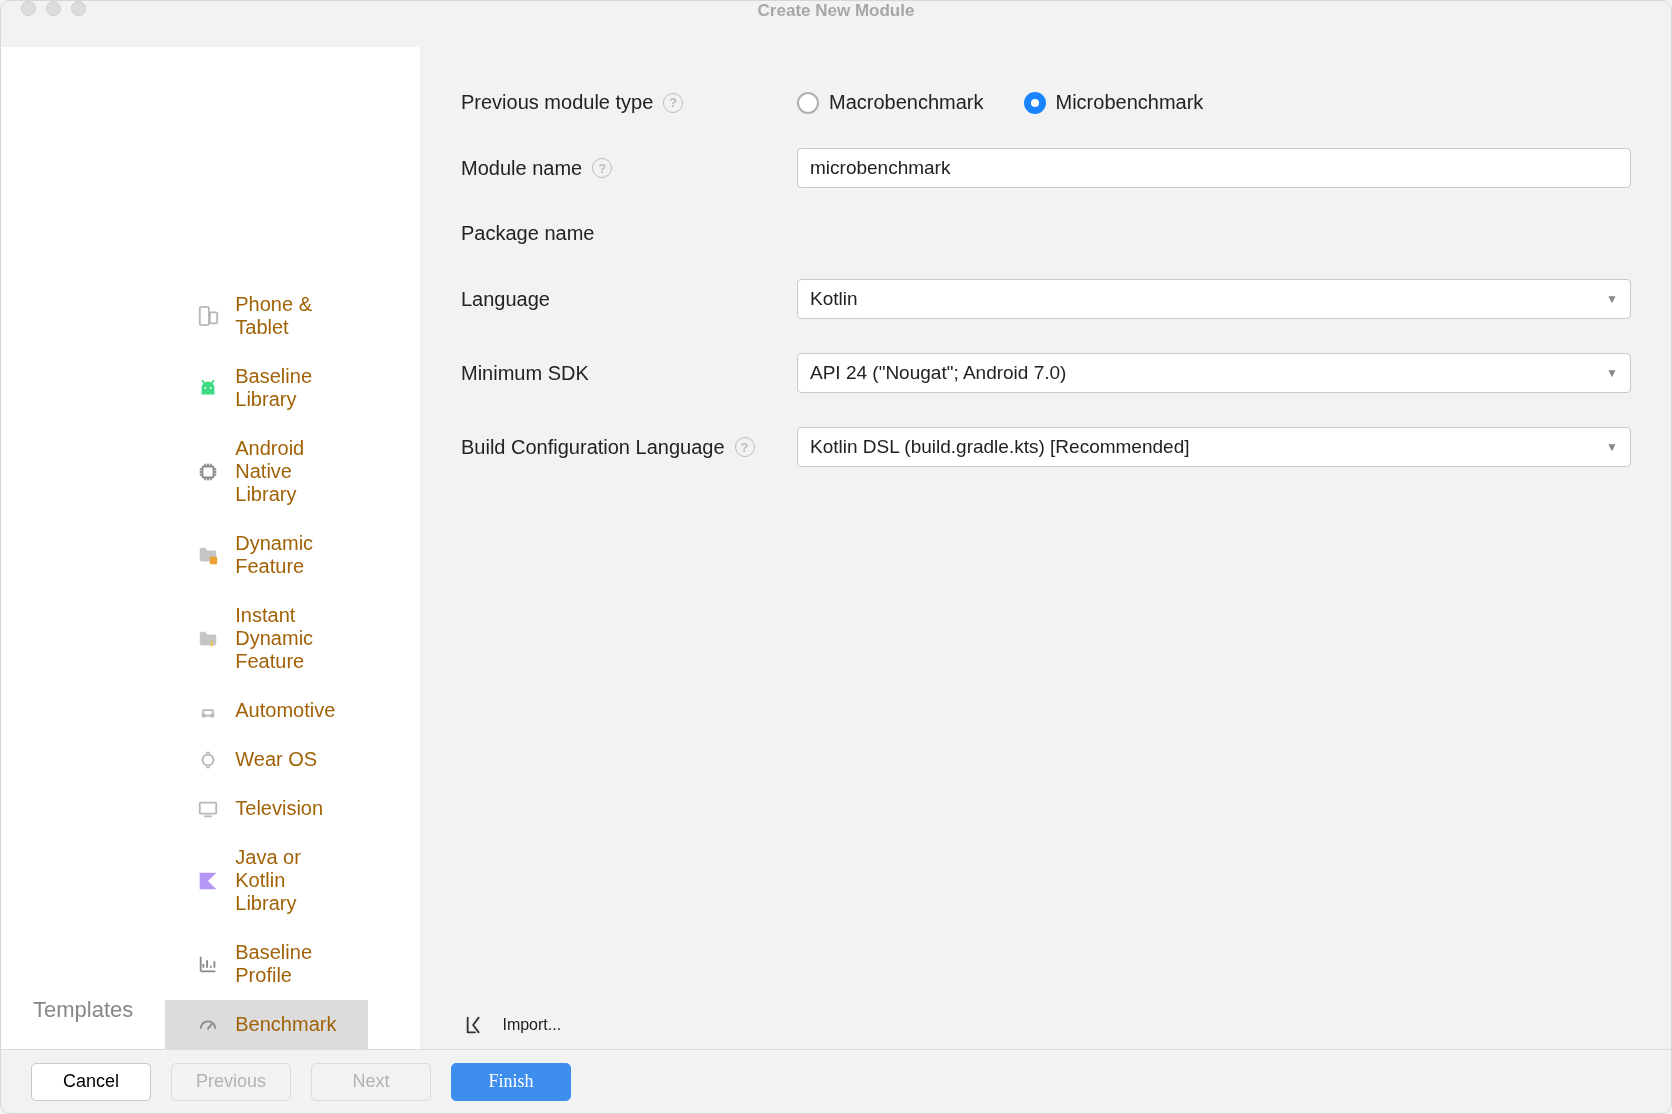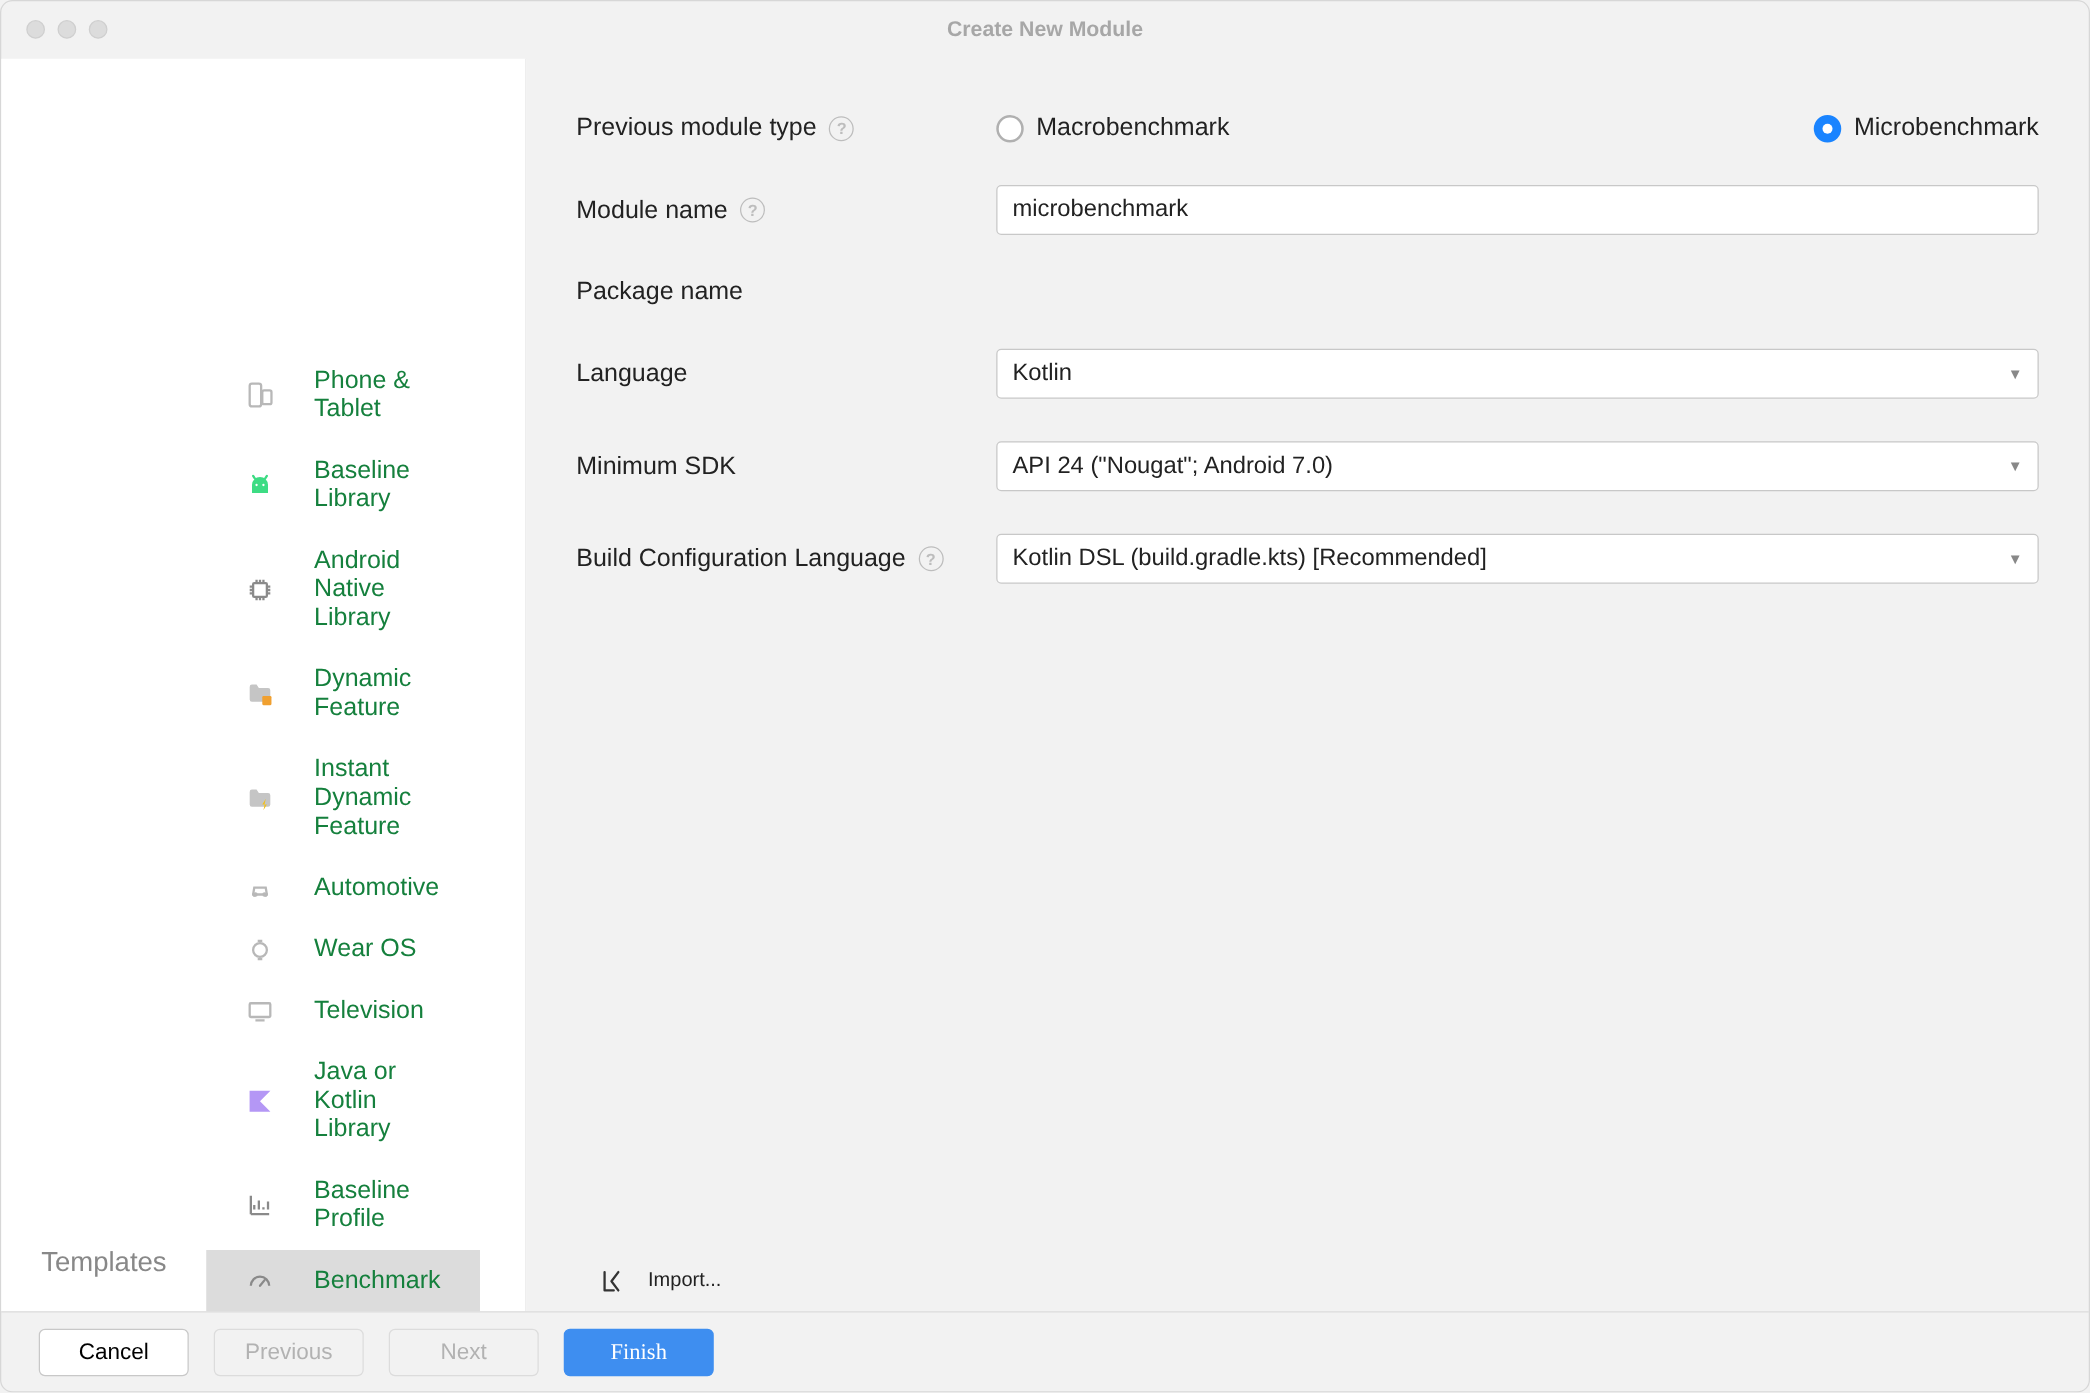--- a/index.html
+++ b/index.html
@@ -17,21 +17,21 @@
     height: 100%;
     background: #f2f2f2;
     border-radius: 10px;
     display: flex;
     flex-direction: column;
     border: 1px solid #d7d7d7;
   }
   .titlebar {
     height: 46px;
     display: flex;
-    align-items: center;
+    align-items: flex-start;
     position: relative;
     border-bottom: 1px solid transparent;
   }
   .traffic-lights {
     display: flex;
     gap: 10px;
     padding-left: 20px;
   }
   .traffic-light {
     width: 15px;
@@ -68,24 +68,24 @@
     font-size: 22px;
     padding: 0 32px 26px 32px;
   }
   .template-list {
     display: flex;
     flex-direction: column;
   }
   .template-item {
     display: flex;
     align-items: center;
-    gap: 32px;
+    gap: 16px;
     padding: 13px 32px;
     cursor: pointer;
-    color: #15803d;
+    color: #a16207;
     font-size: 20px;
   }
   .template-item.selected {
     background: #dcdcdc;
   }
   .template-icon {
     width: 22px;
     height: 22px;
     flex-shrink: 0;
     display: flex;
@@ -141,21 +141,20 @@
     justify-content: center;
     cursor: pointer;
   }
   .form-control {
     flex: 1;
   }
   .radio-group {
     display: flex;
     gap: 40px;
     align-items: center;
-    justify-content: space-between;
   }
   .radio-option {
     display: flex;
     align-items: center;
     gap: 10px;
     cursor: pointer;
     font-size: 20px;
   }
   .radio {
     width: 22px;

